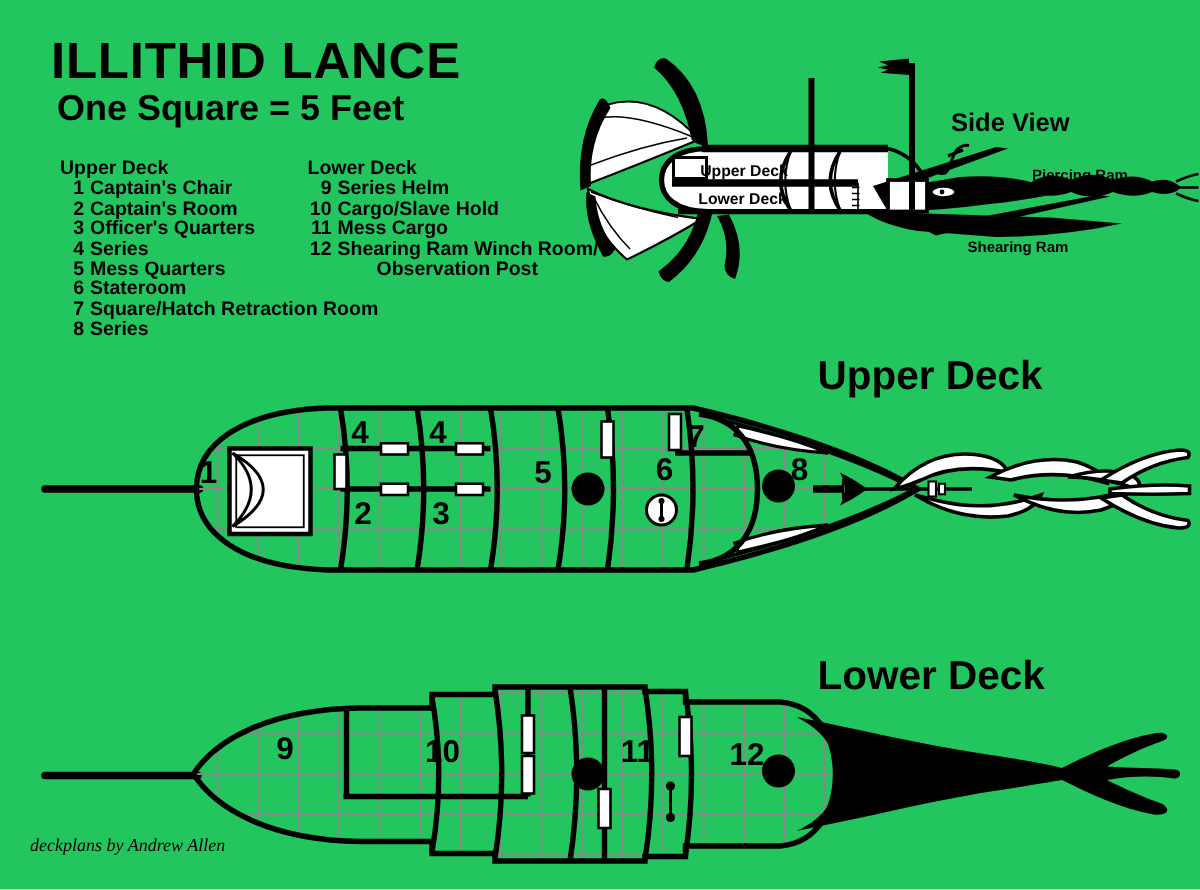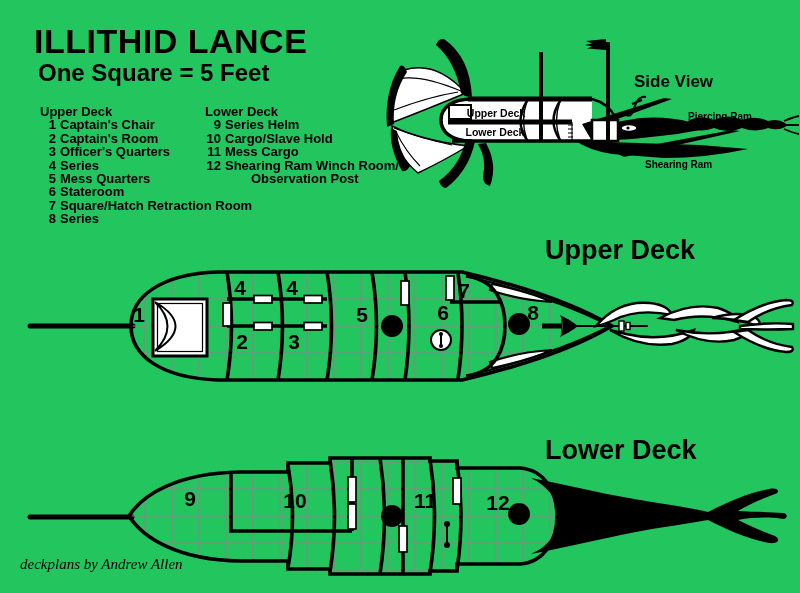--- a/index.html
+++ b/index.html
@@ -11,21 +11,21 @@
   .legend{font-size:13px;font-weight:bold;line-height:13.4px;white-space:nowrap;}
   #legend-upper{left:40px;top:105px;}
   #legend-lower{left:205px;top:105px;}
   .lrow{display:flex;}
   .lnum{display:inline-block;width:16px;text-align:right;flex:0 0 16px;}
   .llab{padding-left:4px;}
   .lwrap{padding-left:30px;}
   .deck-heading{font-size:27px;font-weight:bold;line-height:1;}
   #upper-heading{left:545px;top:237px;}
   #lower-heading{left:545px;top:437px;}
-  #credit{left:20px;top:556px;font-family:"Liberation Serif",serif;font-style:italic;font-size:15px;text-align:center;}
+  #credit{left:20px;top:556px;font-family:"Liberation Serif",serif;font-style:italic;font-size:12px;text-align:center;}
   svg{position:absolute;display:block;}
   svg text{font-family:"Liberation Sans",sans-serif;}
   .roomnum{font-size:21px;font-weight:bold;}
   .svlabel{font-size:10px;font-weight:bold;}
   .svdeck{font-size:10.5px;font-weight:bold;}
   .svtitle{font-size:17px;font-weight:bold;}
 </style>
 </head>
 <body>
 

